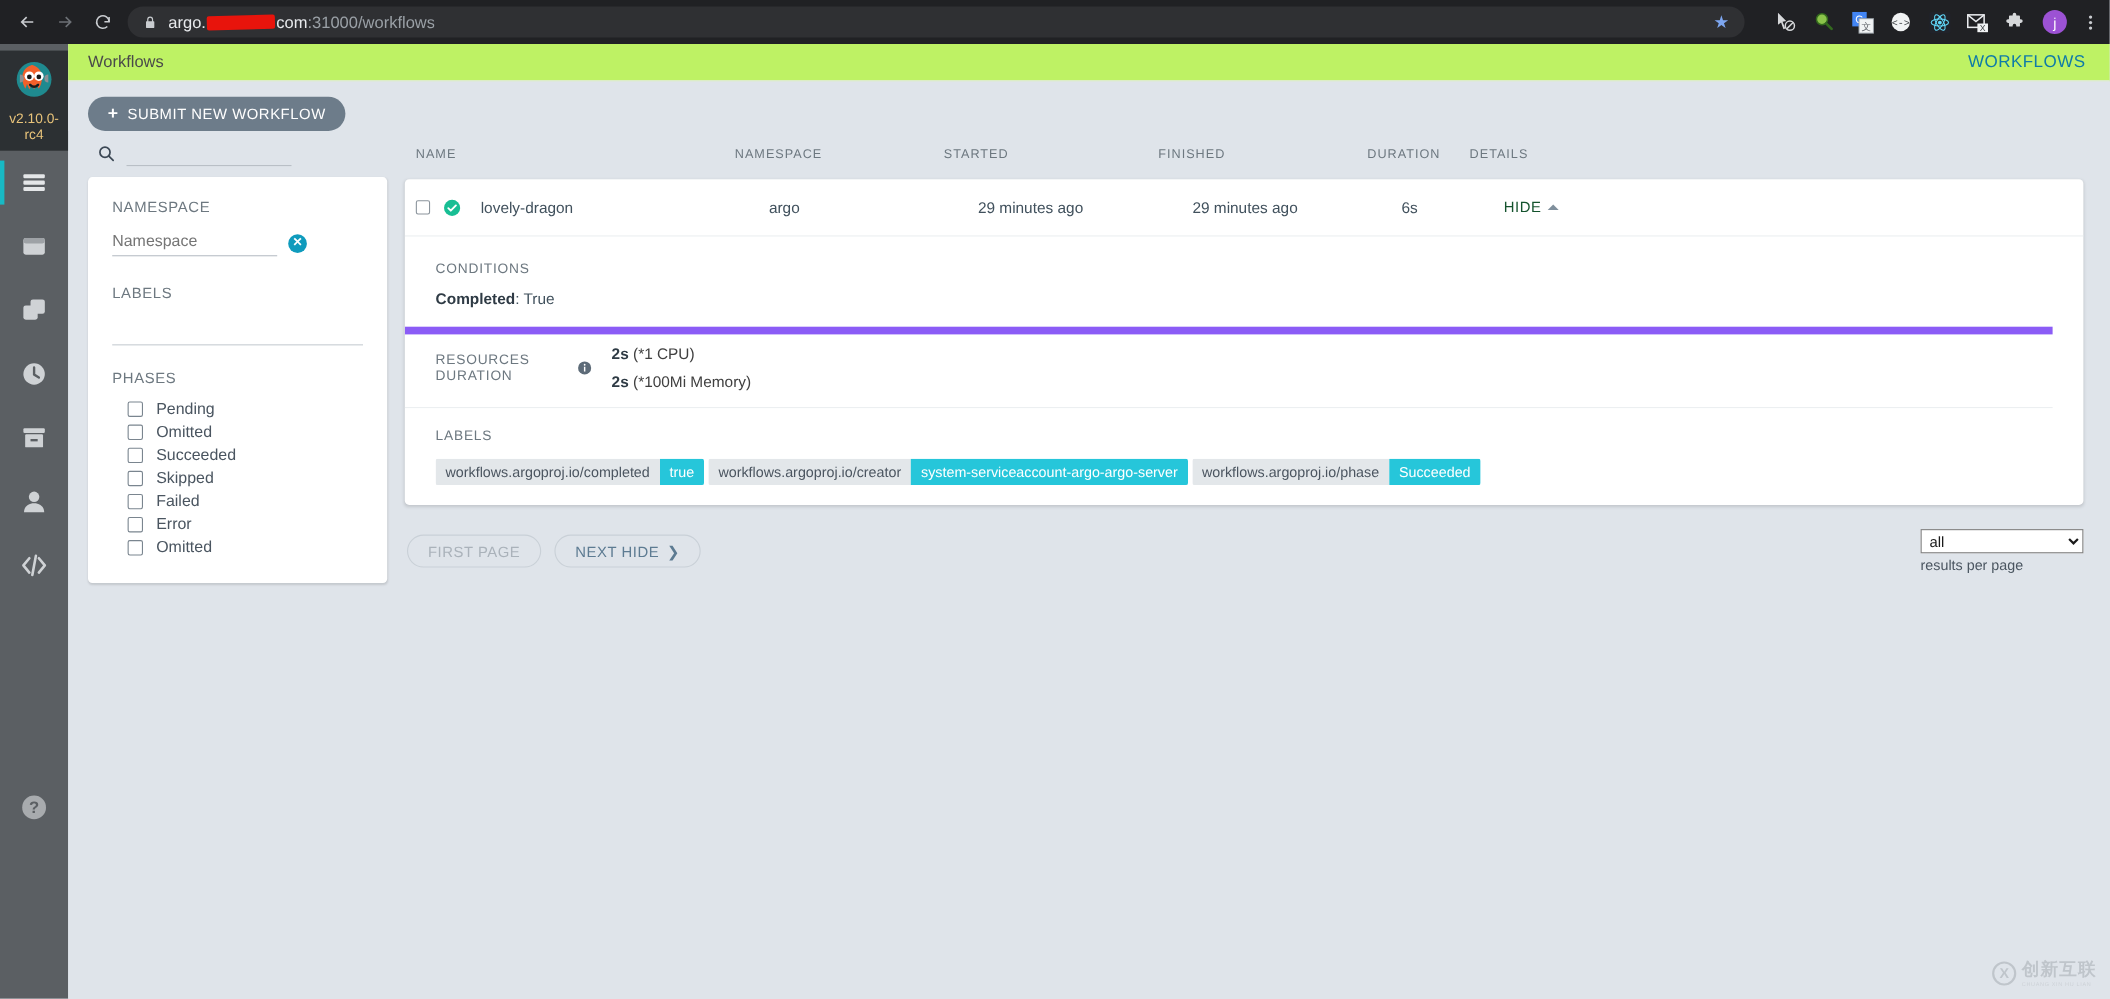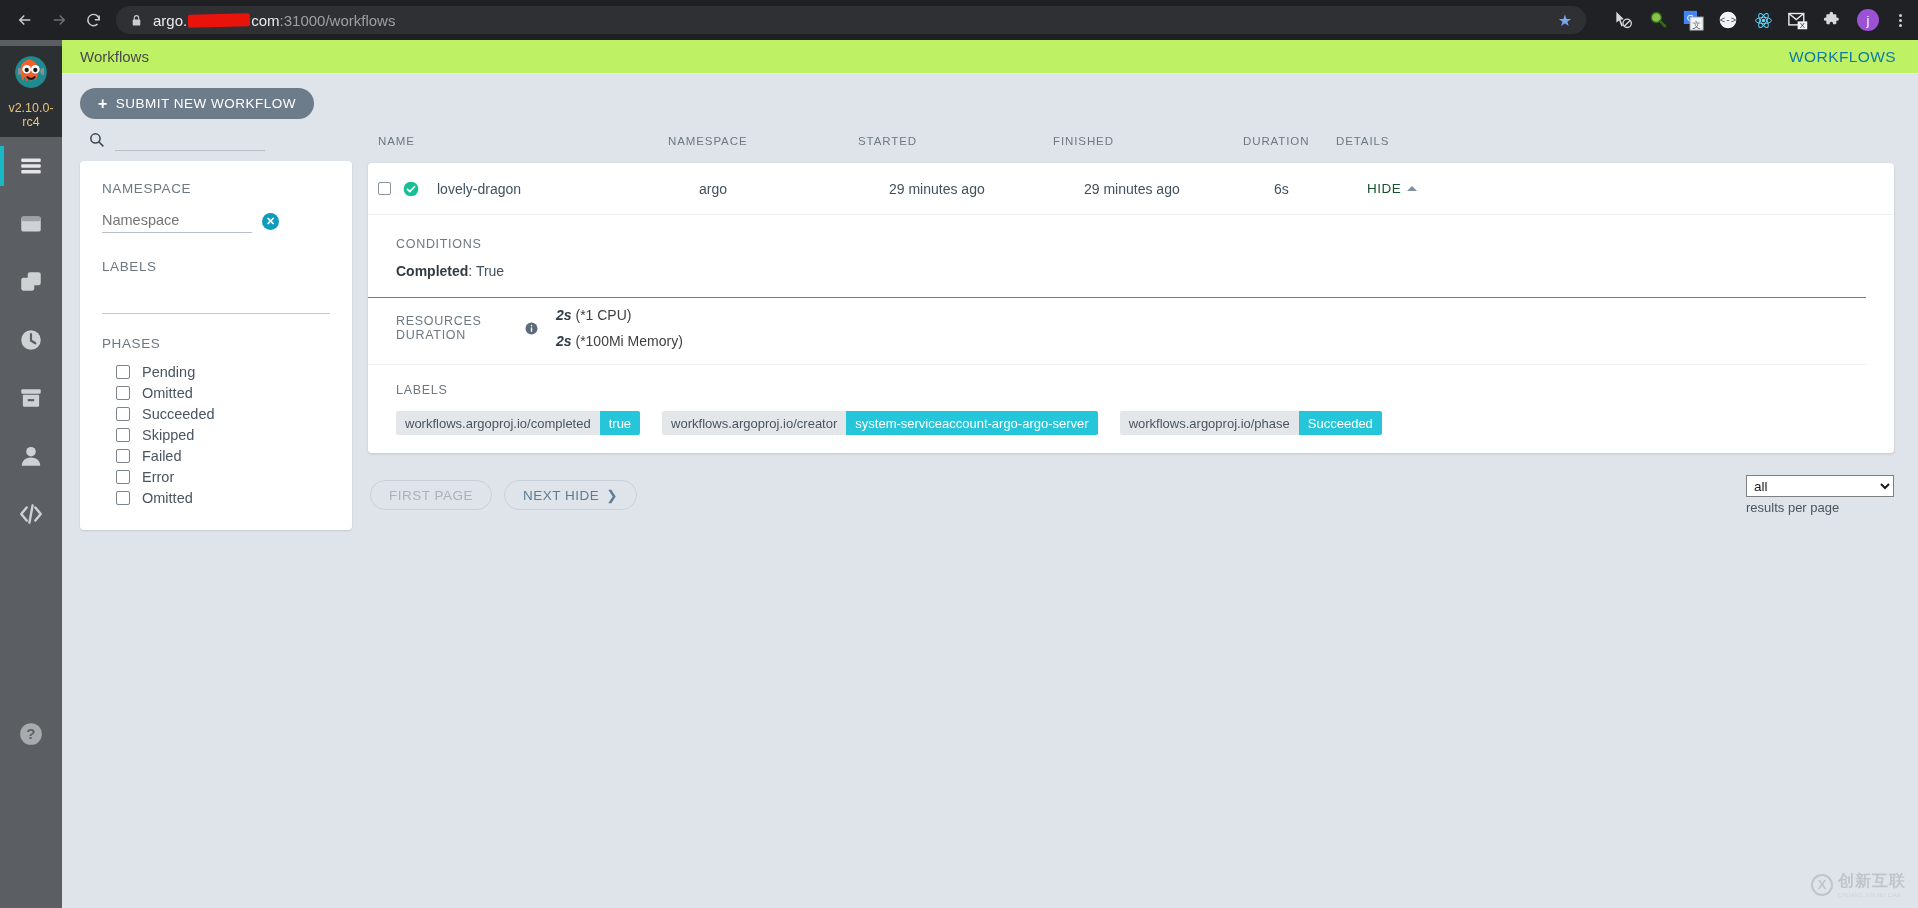--- a/index.html
+++ b/index.html
@@ -190,25 +190,25 @@
 
   .panel { padding: 0 28px 0 0; }
   .sec-title { color: #6d7880; font-size: 12.5px; letter-spacing: .7px; display:flex; align-items:center; gap:7px; }
   .info-ico { width: 13px; height: 13px; flex: 0 0 auto; }
   .cond-body { padding: 12px 0 4px 28px; font-size: 14px; color: #41515d; }
   .cond-body b { color: #2f3b45; }
   .res-wrap { display: flex; align-items: center; padding: 4px 0 10px 28px; border-bottom: 1px solid #eceff1; }
   .res-left { flex: 0 0 142px; }
   .res-right { padding-left: 18px; }
   .res-line { font-size: 14px; color: #41515d; line-height: 26px; }
-  .res-line b { color: #2f3b45; font-style: italic; }
+  .res-line b { color: #2f3b45; }
   .res-line span { color: #404040; }
 
   .labels-sec { padding: 18px 0 18px 28px; }
-  .chips { display: flex; gap: 22px; margin-top: 14px; flex-wrap: wrap; }
+  .chips { display: flex; gap: 4px; margin-top: 14px; flex-wrap: wrap; }
   .chip { display: flex; font-size: 13px; height: 24px; border-radius: 2px; overflow: hidden; }
   .chip .k { background: #e3e7ea; color: #4b5560; padding: 0 9px; display: flex; align-items: center; }
   .chip .v { background: #26c6da; color: #fff; padding: 0 9px; display: flex; align-items: center; }
 
   .pager { display: flex; align-items: center; padding: 22px 0 0 2px; }
   .pg-btn {
     height: 30px; padding: 0 18px; border-radius: 15px;
     border: 1px solid #c9d0d7; background: transparent;
     font-size: 13.5px; letter-spacing: .5px; font-family: inherit;
     display: inline-flex; align-items: center; gap: 7px;
@@ -497,21 +497,21 @@
             <span class="c-det hide-ctl">
               <span>HIDE</span>
               <span class="caret-up"></span>
             </span>
           </div>
 
           <div class="panel">
             <div style="padding:22px 0 0 28px">
               <span class="sec-title">CONDITIONS</span>
             </div>
-            <div class="cond-body" style="border-bottom:1px solid #8b5cf6;padding-bottom:18px">
+            <div class="cond-body" style="border-bottom:7px solid #8b5cf6;padding-bottom:18px">
               <b>Completed</b><span>: </span><span>True</span>
             </div>
 
             <div class="res-wrap">
               <div class="res-left">
                 <span class="sec-title">
                   <span>RESOURCES DURATION</span>
                   <svg class="info-ico" viewBox="0 0 24 24">
                     <circle cx="12" cy="12" r="11" fill="#5d6b78"></circle>
                     <rect x="10.8" y="10" width="2.4" height="8" fill="#fff"></rect>

